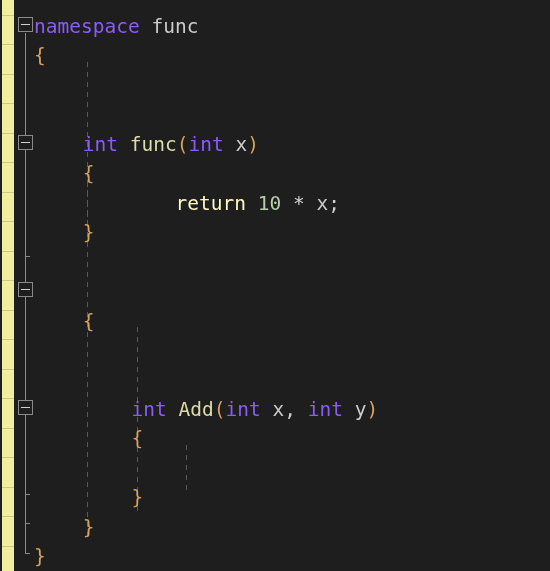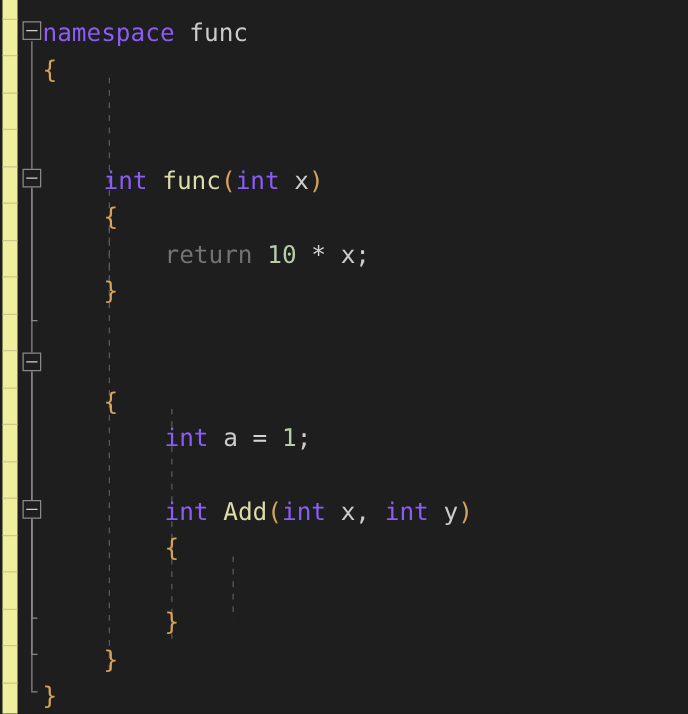--- a/index.html
+++ b/index.html
@@ -104,21 +104,21 @@
     background-image: linear-gradient(
       to bottom,
       #5a5a5a 0px, #5a5a5a 5px,
       transparent 5px, transparent 10px
     );
     background-size: 1px 10px;
   }
 
   
   .tk-keyword   { color: #8b5cf6; }
-  .tk-control   { color: #737373; }
+  .tk-control   { color: #fef9c3; margin-left: 44px; }
   .tk-func      { color: #dcdcaa; }
   .tk-ident     { color: #cccccc; }
   .tk-number    { color: #b5cea8; }
   .tk-operator  { color: #d4d4d4; }
   .tk-punct     { color: #cccccc; }
   .tk-bracket1  { color: #d7a25a; }
   .tk-bracket2  { color: #d7a25a; }
 </style>
 </head>
 <body>
@@ -173,21 +173,20 @@
   <div class="code-surface" id="code-surface">
       <div class="code-line" style="top: 12px; left: 34px;"><span class="tk-keyword">namespace</span><span> </span><span class="tk-ident">func</span></div>
       <div class="code-line" style="top: 41px; left: 34px;"><span class="tk-bracket1">{</span></div>
       <div class="code-line" style="top: 100px; left: 82.8px;"></div>
       <div class="code-line" style="top: 130px; left: 82.8px;"><span class="tk-keyword">int</span><span> </span><span class="tk-func">func</span><span class="tk-bracket2">(</span><span class="tk-keyword">int</span><span> </span><span class="tk-ident">x</span><span class="tk-bracket2">)</span></div>
       <div class="code-line" style="top: 159px; left: 82.8px;"><span class="tk-bracket1">{</span></div>
       <div class="code-line" style="top: 189px; left: 131.6px;"><span class="tk-control">return</span><span> </span><span class="tk-number">10</span><span> </span><span class="tk-operator">*</span><span> </span><span class="tk-ident">x</span><span class="tk-punct">;</span></div>
       <div class="code-line" style="top: 218px; left: 82.8px;"><span class="tk-bracket1">}</span></div>
       <div class="code-line" style="top: 248px; left: 82.8px;"></div>
       <div class="code-line" style="top: 307px; left: 82.8px;"><span class="tk-bracket1">{</span></div>
-      <div class="code-line" style="top: 336px; left: 131.6px;"><span class="tk-keyword">int</span><span> </span><span class="tk-ident">a</span><span> </span><span class="tk-operator">=</span><span> </span><span class="tk-number">1</span><span class="tk-punct">;</span></div>
       <div class="code-line" style="top: 366px; left: 131.6px;"></div>
       <div class="code-line" style="top: 395px; left: 131.6px;"><span class="tk-keyword">int</span><span> </span><span class="tk-func">Add</span><span class="tk-bracket2">(</span><span class="tk-keyword">int</span><span> </span><span class="tk-ident">x</span><span class="tk-punct">,</span><span> </span><span class="tk-keyword">int</span><span> </span><span class="tk-ident">y</span><span class="tk-bracket2">)</span></div>
       <div class="code-line" style="top: 424px; left: 131.6px;"><span class="tk-bracket1">{</span></div>
       <div class="code-line" style="top: 483px; left: 131.6px;"><span class="tk-bracket1">}</span></div>
       <div class="code-line" style="top: 513px; left: 82.8px;"><span class="tk-bracket1">}</span></div>
       <div class="code-line" style="top: 542px; left: 34px;"><span class="tk-bracket1">}</span></div>
     </div>
 
 </div>
 

